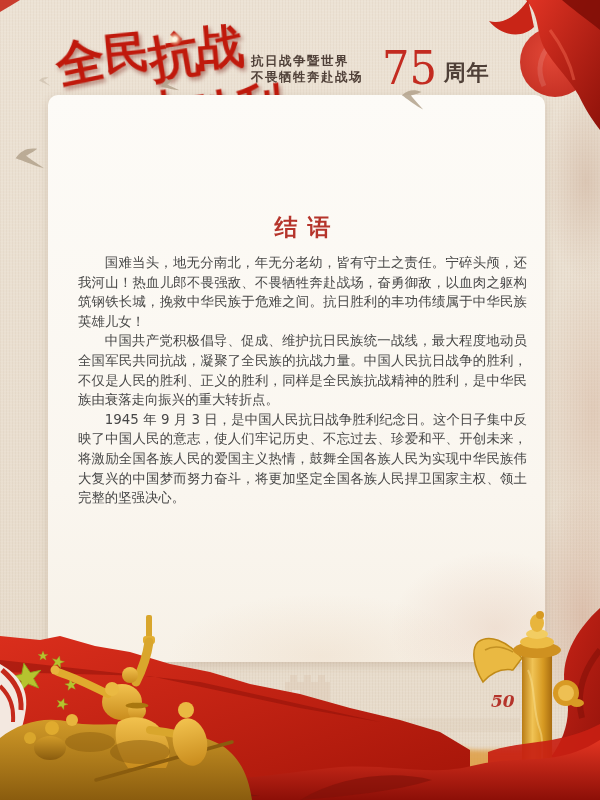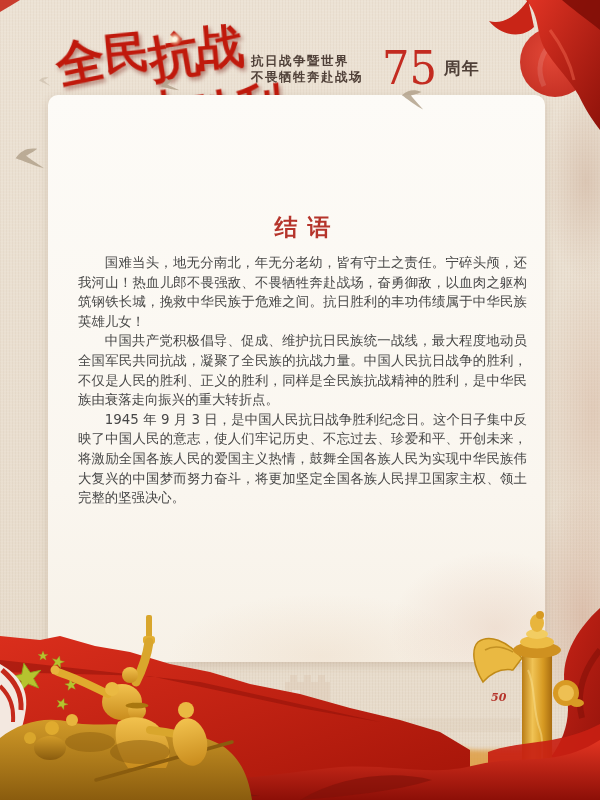--- a/index.html
+++ b/index.html
@@ -28,38 +28,38 @@
   .cal-ch:nth-child(2){transform:rotate(-3deg) translateY(-3px) scale(.97);}
   .cal-ch:nth-child(3){transform:rotate(-7deg) translateY(3px) scale(1.07);}
   .cal-ch:nth-child(4){transform:rotate(-2deg) translateY(-4px) scale(1.0);}
   .sparkle{width:14px;height:14px;border-radius:50%;
     background:radial-gradient(circle,rgba(255,250,230,.95) 0 18%,rgba(255,240,200,.5) 40%,rgba(0,0,0,0) 70%);}
   #subtitle-block{left:251px;top:50px;display:flex;align-items:center;}
   .sub-lines{color:#4f4038;font-weight:bold;font-size:12.5px;line-height:16.5px;letter-spacing:1.5px;white-space:nowrap;}
   .sub-divider{width:2px;background:#55453c;margin:2px 8px 2px 9px;}
   .anni-num{font-family:"DejaVu Serif","Liberation Serif",serif;font-size:47px;line-height:40px;
     color:#c32b20;transform:scaleX(.92);transform-origin:left;margin-top:-2px;}
-  .anni-suffix{align-self:flex-end;color:#4f4038;font-weight:bold;font-size:17px;margin:0 0 8px 2px;letter-spacing:1px;}
+  .anni-suffix{align-self:flex-end;color:#4f4038;font-weight:bold;font-size:22px;margin:0 0 0 2px;letter-spacing:1px;}
   
   #card{left:48px;top:95px;width:497px;height:567px;border-radius:10px;overflow:hidden;
     background:linear-gradient(180deg,#fdfbf7 0%,#faf6ef 70%,#f7f1e7 100%);
     box-shadow:0 3px 10px rgba(125,92,60,.20);}
   #card::after{content:"";position:absolute;inset:0;
     background:
       radial-gradient(150px 110px at 90% 94%, rgba(205,150,122,.20), rgba(0,0,0,0) 70%),
       radial-gradient(220px 90px at 55% 99%, rgba(210,165,120,.14), rgba(0,0,0,0) 70%);}
   #article{position:absolute;left:0;top:0;width:100%;padding:118px 18px 0 30px;box-sizing:border-box;}
   #article-title{margin:0 0 12px;text-align:center;color:#b5342b;font-size:23px;font-weight:bold;
     letter-spacing:10px;text-indent:10px;line-height:28px;}
   .para{margin:0;color:#474747;font-size:13.4px;line-height:19.6px;text-align:justify;text-indent:2em;}
   
   .dove{fill:#b3a28c;opacity:.85;}
   
   #page-number{left:491px;top:691px;color:#b5342b;font-family:"DejaVu Serif","Liberation Serif",serif;
-    font-style:italic;font-weight:bold;font-size:11px;z-index:9;}
+    font-style:italic;font-weight:bold;font-size:17px;z-index:9;}
 </style>
 </head>
 <body>
 
 <div id="page">
 
   <div class="abs" id="bg-watermark-right"></div>
   <div class="abs" id="corner-mark"></div>
 
   <svg class="abs" style="right:0;top:0;" width="130" height="150" viewBox="0 0 130 150">

